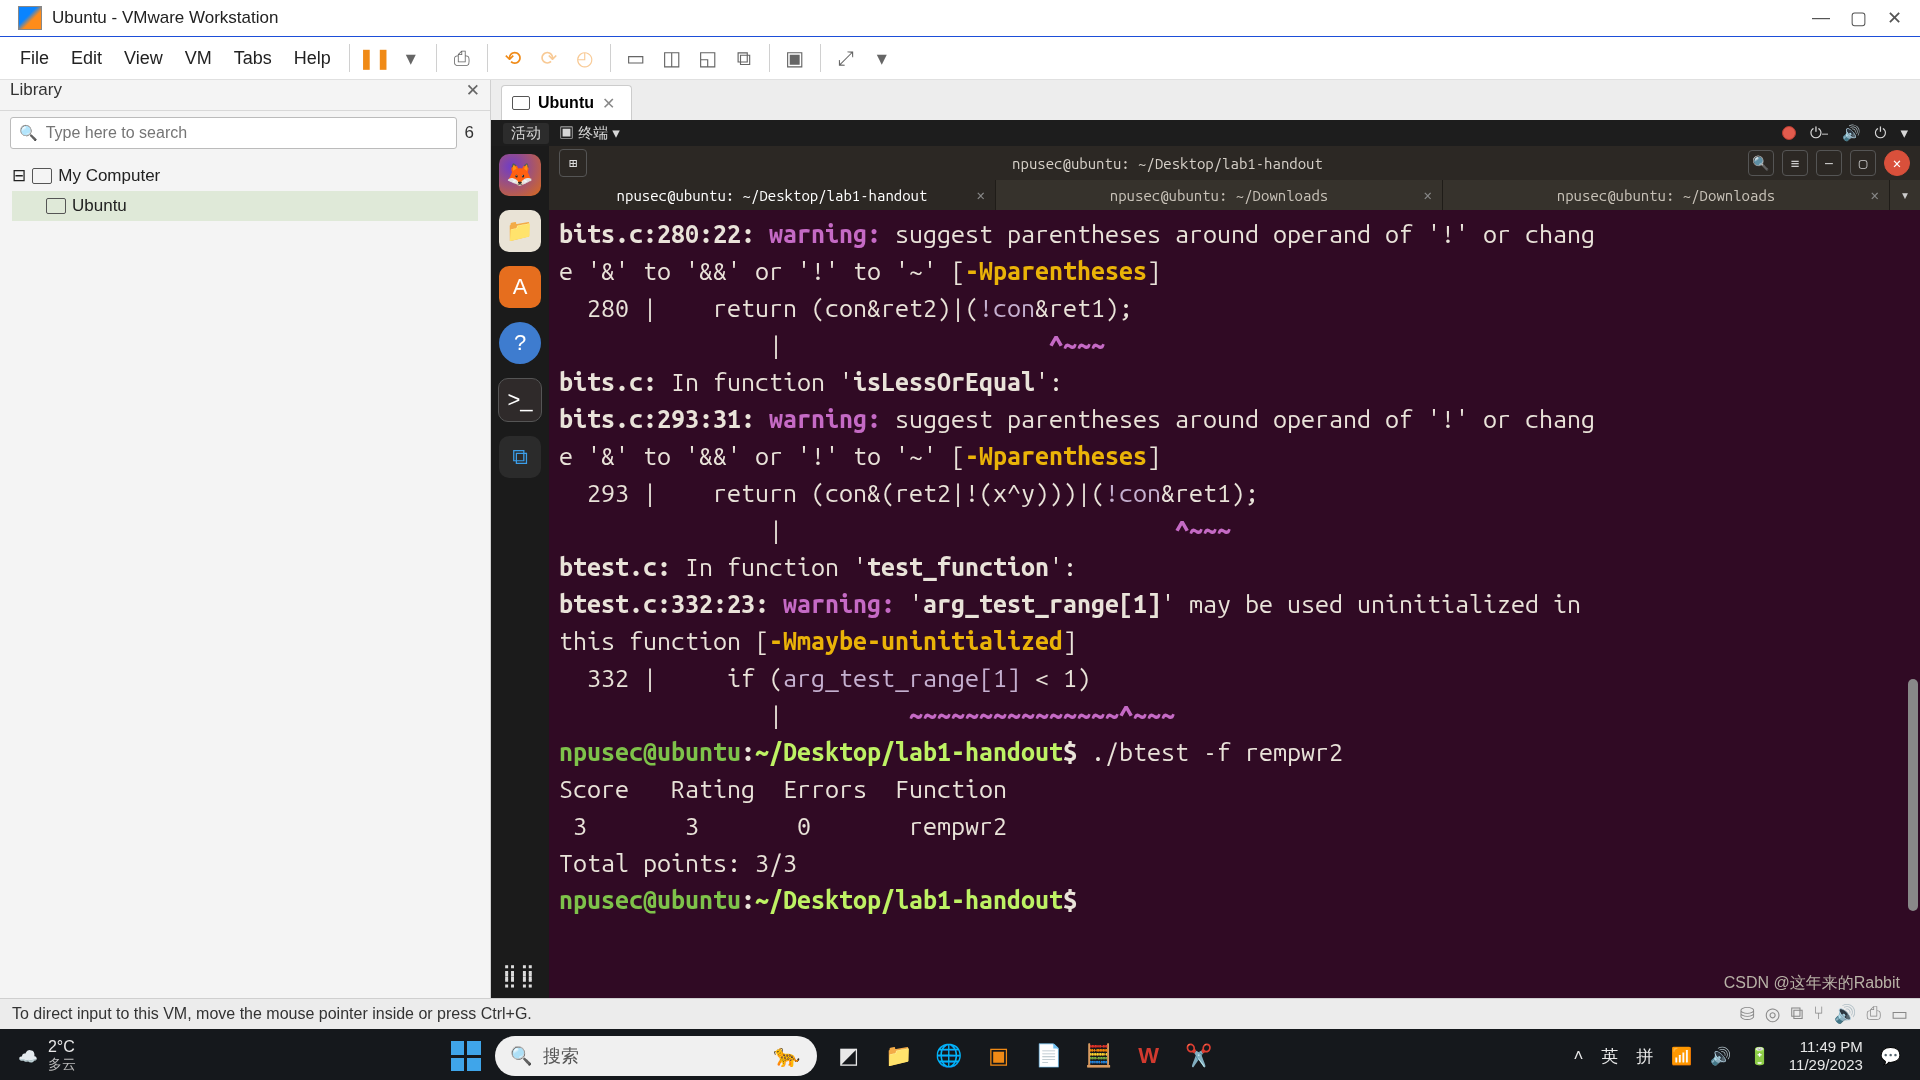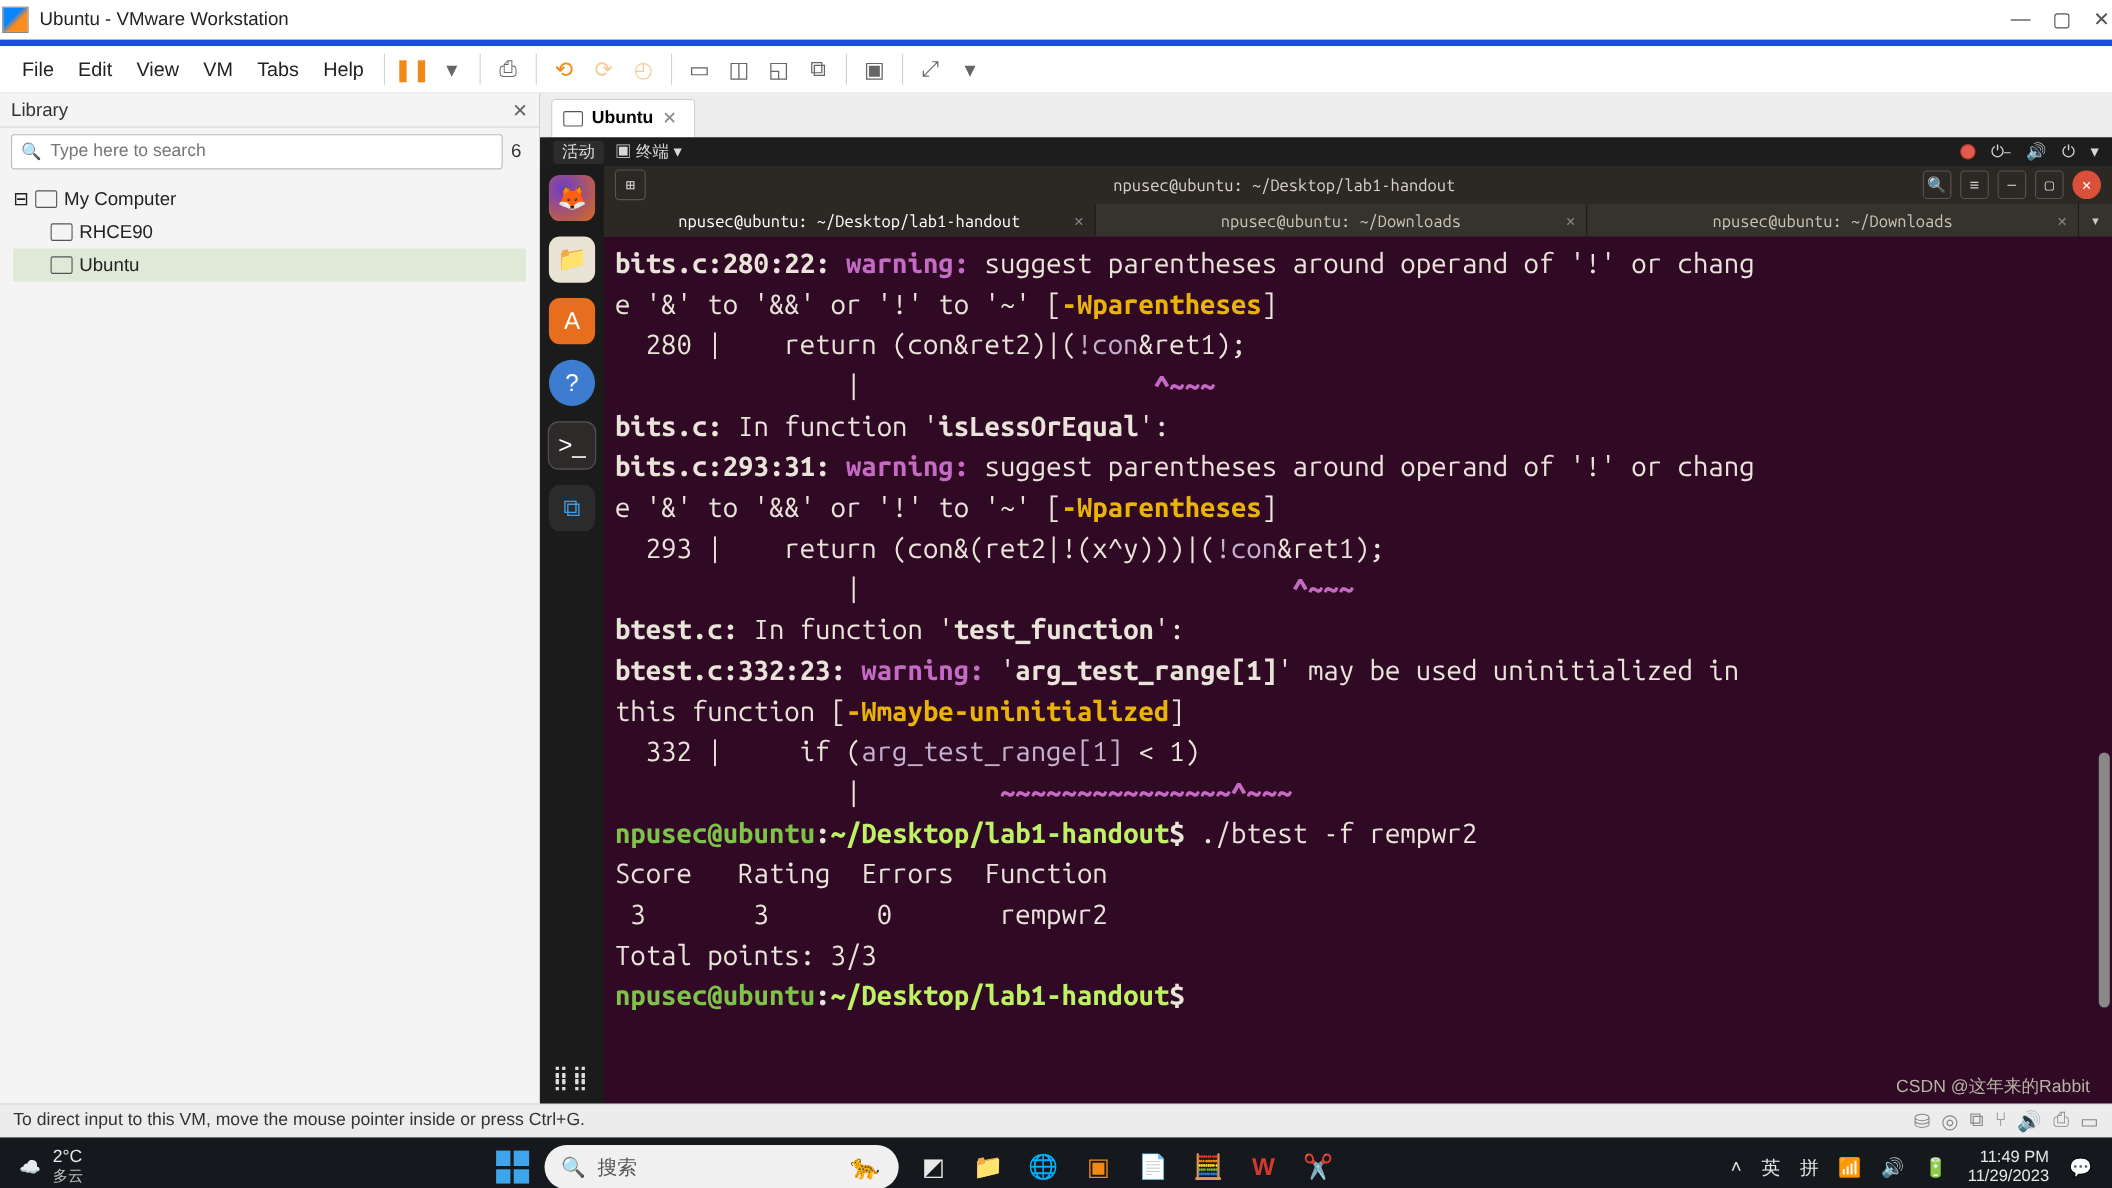--- a/index.html
+++ b/index.html
@@ -1,27 +1,27 @@
 <!DOCTYPE html>
 <html><head>
 <meta charset="utf-8">
 <style>
   html,body{margin:0;padding:0;font-family:"Segoe UI",Arial,sans-serif;background:#fff;height:100%;width:1920px;overflow:hidden}
-  .titlebar{height:36px;background:#fff;display:flex;align-items:center;padding:0 2px;border-bottom:6px solid #1d4ed8}
+  .titlebar{height:36px;background:#fff;display:flex;align-items:center;padding:0 18px;border-bottom:1px solid #1d4ed8}
   .titlebar .vmw-logo{width:22px;height:22px;background:linear-gradient(135deg,#0a84ff 40%,#ff8c1a 60%);border:1px solid #888;margin-right:10px}
   .titlebar .title{font-size:17px;color:#222}
   .titlebar .win-controls{margin-left:auto;display:flex;gap:20px;color:#555;font-size:18px}
   .menubar{height:42px;background:#fff;display:flex;align-items:center;padding:0 10px;gap:2px;border-bottom:1px solid #e0e0e0}
   .menubar .mi{font-size:18px;color:#222;padding:4px 10px;cursor:default}
   .menubar .sep{width:1px;height:28px;background:#d0d0d0;margin:0 6px}
   .tb-icon{width:26px;height:26px;display:inline-flex;align-items:center;justify-content:center;color:#666;font-size:20px;margin:0 4px}
   .orange{color:#f08a16}
   .body{display:flex;height:calc(100% - 36px - 42px - 30px - 54px)}
   .library{width:490px;background:#f4f4f4;border-right:1px solid #d0d0d0;display:flex;flex-direction:column}
-  .library-hdr{height:30px;display:flex;align-items:center;padding:0 10px;border-bottom:1px solid #d8d8d8;font-size:17px;color:#333}
+  .library-hdr{height:30px;display:flex;padding:0 10px;border-bottom:1px solid #d8d8d8;font-size:17px;color:#333}
   .library-hdr .close{margin-left:auto;color:#666;cursor:pointer;font-size:17px}
   .search-row{display:flex;align-items:center;padding:6px 10px;gap:8px}
   .search-box{flex:1;height:30px;border:1px solid #bbb;border-radius:3px;padding:0 8px;display:flex;align-items:center;background:#fff}
   .search-box input{flex:1;border:0;outline:0;font-size:16px;background:transparent}
   .search-box .mag{color:#777;margin-right:6px;font-size:15px}
   .count{font-size:17px;color:#333;padding-right:6px}
   .tree{padding:6px 12px;font-size:17px;color:#222;line-height:30px}
   .tree .row{display:flex;align-items:center;gap:6px}
   .tree .indent{padding-left:34px}
   .tree .sel{background:#dfe9d8}
@@ -133,24 +133,20 @@
         <input placeholder="Type here to search" style="">
       </div>
       <span class="count">6</span>
     </div>
     <div class="tree">
       <div class="row">
         <span>⊟</span>
         <span class="mon"></span>
         <span>My Computer</span>
       </div>
-      <div class="row indent">
-        <span class="mon"></span>
-        <span>RHCE90</span>
-      </div>
       <div class="row indent sel">
         <span class="mon"></span>
         <span>Ubuntu</span>
       </div>
     </div>
   </div>
 
   <div class="vm-area">
     <div class="vm-tabs">
       <div class="vm-tab">

